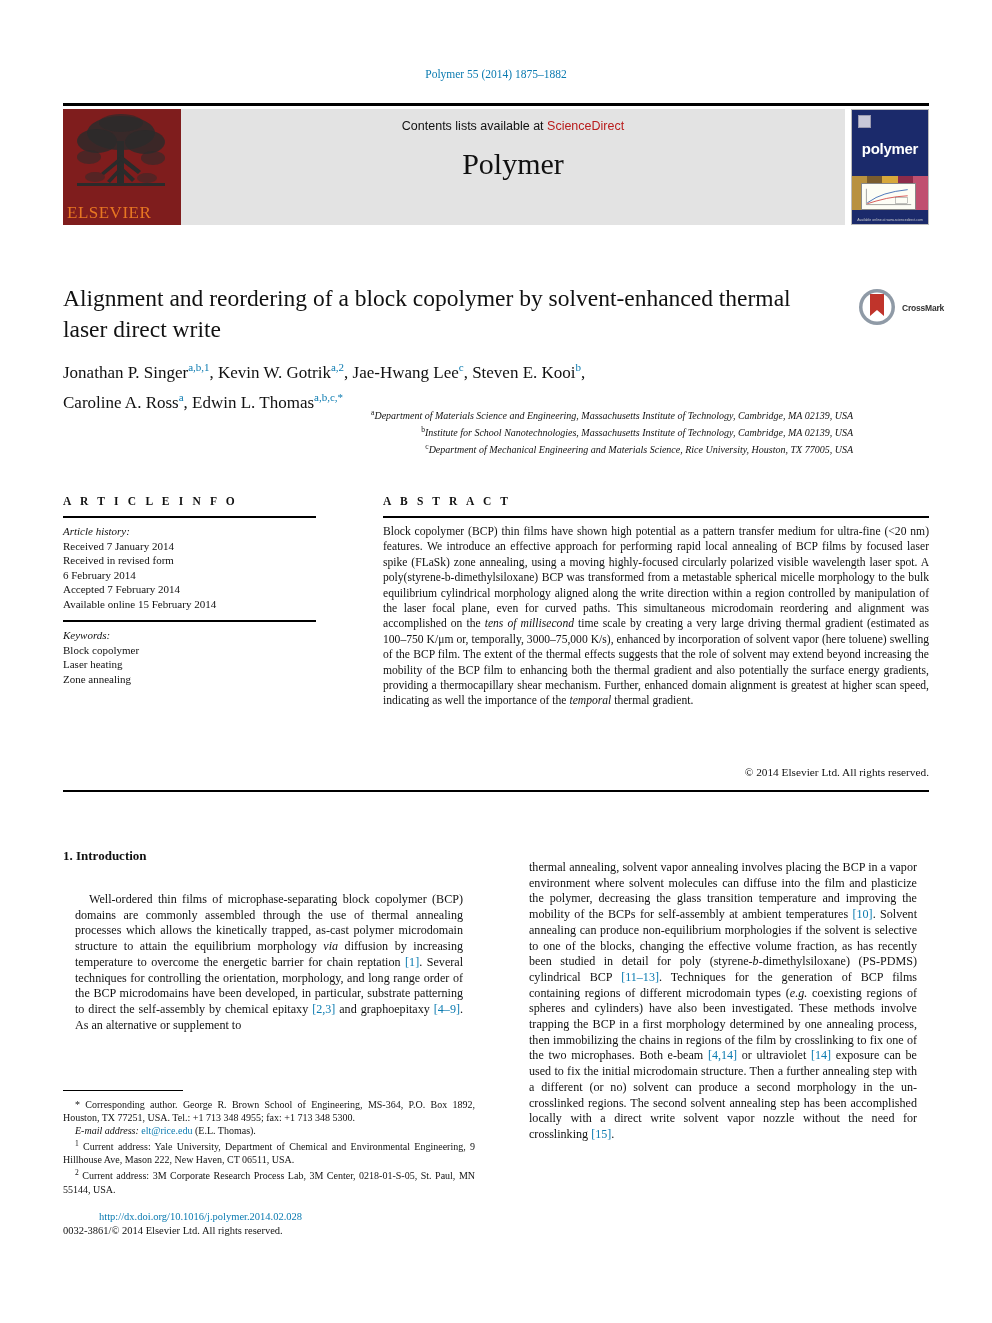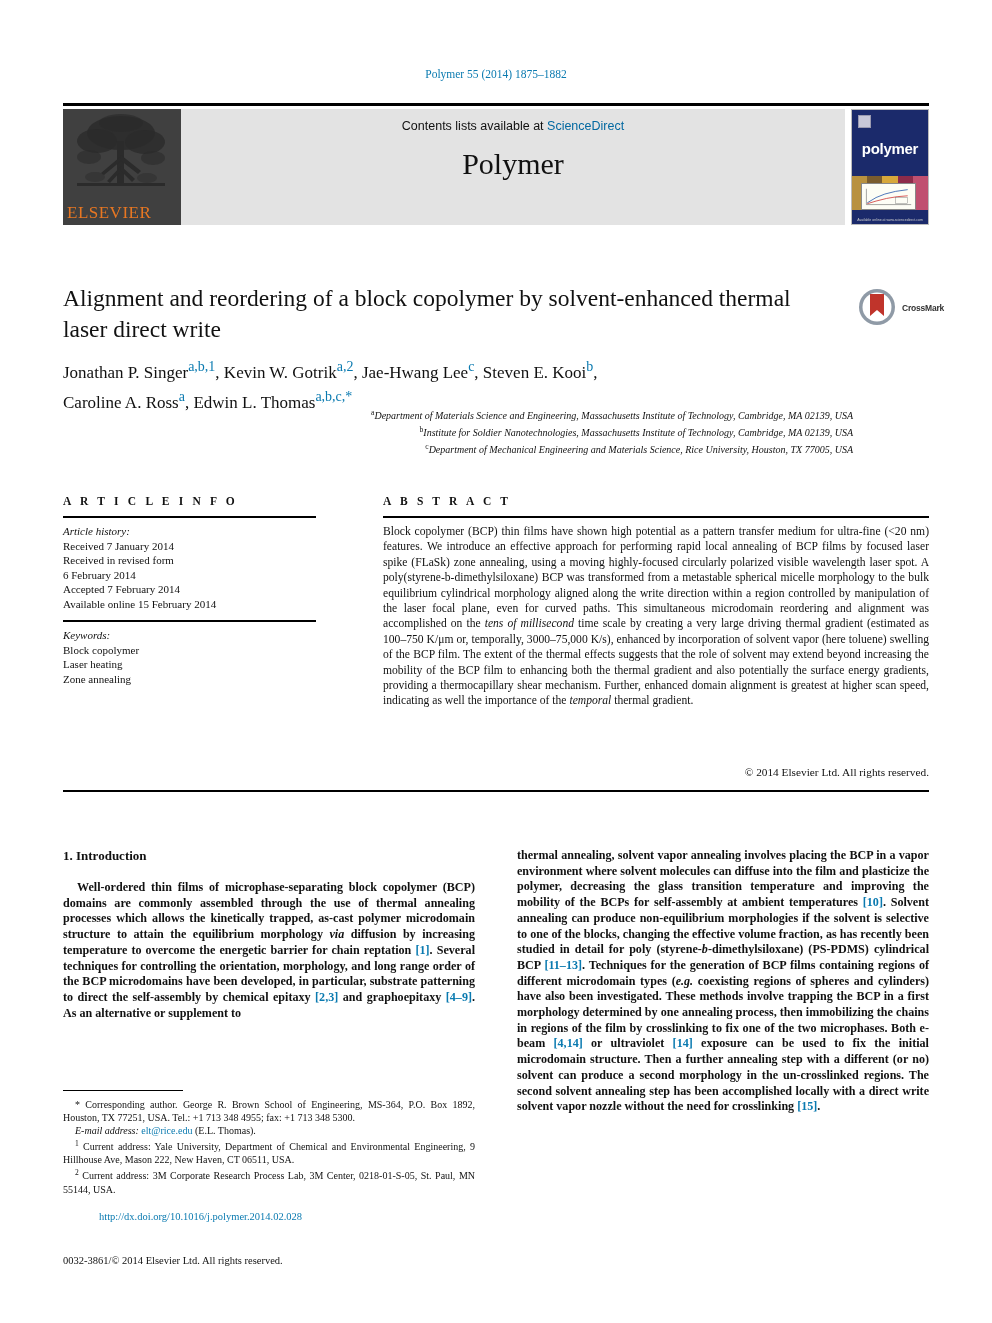--- a/index.html
+++ b/index.html
@@ -32,37 +32,37 @@
     top: 103px; left: 63px; width: 866px; height: 122px;
   }
   .banner-topline {
     position: absolute; top:0; left:0; width: 866px; height: 3px; background:#000;
   }
   .banner-inner {
     position: absolute; top: 6px; left: 0; width: 866px; height: 116px;
     display: flex; align-items: stretch;
   }
   .elsevier-logo {
-    width: 118px; flex: 0 0 118px; position: relative; background: #404040;
+    width: 118px; flex: 0 0 118px; position: relative; background: #7f1d1d;
   }
   .tree-svg { position:absolute; top:2px; left:8px; }
   .elsevier-word {
     position: absolute; bottom: 2px; left: 4px;
     font-family: "Liberation Serif", serif;
     font-size: 17px; letter-spacing: 0.5px;
     color: #e87722; font-weight: normal;
   }
   .banner-center {
     flex: 1 1 auto; background: #e3e3e3; position: relative;
   }
   .contents-line {
     position: absolute; top: 10px; left:0; width:100%; text-align:center;
     font-family: "Liberation Sans", sans-serif; font-size: 12.5px; color:#111;
   }
-  .sd-link { color:#0369a1; }
+  .sd-link { color:#b91c1c; }
   .journal-name {
     position: absolute; top: 38px; left:0; width:100%; text-align:center;
     font-family: "Liberation Serif", serif; font-size: 30px; color:#111;
   }
   .homepage-line {
     position: absolute; bottom: 8px; left:0; width:100%; text-align:center;
     font-family: "Liberation Sans", sans-serif; font-size: 12px; color:#111;
     letter-spacing: 0.9px;
   }
   .cover-thumb {
@@ -104,21 +104,21 @@
   .cm-label {
     position:absolute; left:44px; top: 17px; font-size: 8.5px; font-weight:bold;
     font-family:"Liberation Sans", sans-serif; color:#333; letter-spacing:-0.2px;
   }
 
   .authors {
     position: absolute; top: 355px; left: 63px; width: 790px;
     font-family: "Liberation Serif", serif;
     font-size: 17px; line-height: 24px; color:#111;
   }
-  .aff-mark { color:#0a7ab0; font-size: 14px; vertical-align: super; }
+  .aff-mark { color:#0a7ab0; font-size: 11px; vertical-align: super; }
 
   .affiliations {
     position: absolute; top: 406px; left: 63px; width: 790px;
     font-family: "Liberation Serif", serif;
     font-style: italic; font-size: 10px; line-height: 13.5px; color:#111;text-align:right;
   }
   .affiliations .sup { font-style: normal; vertical-align: super; font-size: 7.5px; }
 
   
   .colhead {
@@ -168,42 +168,42 @@
   .col-left {
     position:absolute; top: 880px; left: 63px; width: 412px;
     font-family:"Liberation Serif", serif; font-size: 12.1px; line-height: 15.7px;
     text-align: justify; color:#111;
   }
   .col-right {
     position:absolute; top: 848px; left: 517px; width: 412px;
     font-family:"Liberation Serif", serif; font-size: 12.1px; line-height: 15.7px;
     text-align: justify; color:#111;
   }
-  .col-left p, .col-right p { margin: 0; text-indent: 14px; font-weight: bold; }
+  .col-left p, .col-right p { margin: 12px; text-indent: 14px; }
   .ref { color:#0a7ab0; }
   .col-right i { font-style: italic; }
 
   
   .fn-rule { top: 1090px; left: 63px; width: 120px; height:1px; }
   .footnotes {
     position:absolute; top: 1098px; left: 63px; width: 412px;
     font-family:"Liberation Serif", serif; font-size: 10px; line-height: 13px;
     text-align: justify; color:#111;
   }
   .footnotes p { margin: 0; text-indent: 12px; }
   .footnotes .em { font-style: italic; }
   .footnotes a, .footnotes .link { color:#0a7ab0; text-decoration:none;font-family:Liberation Serif, serif; }
   .fn-sup { vertical-align: super; font-size: 7.5px; }
 
   .doi-block {
     position:absolute; top: 1210px; left: 63px; width: 412px;
     font-family:"Liberation Serif", serif; font-size: 10.5px; line-height: 14px;
   }
   .doi-link { color:#0a7ab0;padding-left:36px; }
-  .issn-line { color:#111;margin-top:30px; }
+  .issn-line { color:#111; }
 </style>
 </head>
 <body>
 
 <div class="page">
 
   <div class="running-head">Polymer 55 (2014) 1875–1882</div>
 
   <div class="banner">
     <div class="banner-topline"></div>
@@ -281,21 +281,21 @@
     <span>Jonathan P. Singer</span><span class="aff-mark">a,b,1</span>,
     <span>Kevin W. Gotrik</span><span class="aff-mark">a,2</span>,
     <span>Jae-Hwang Lee</span><span class="aff-mark">c</span>,
     <span>Steven E. Kooi</span><span class="aff-mark">b</span>,<br>
     <span>Caroline A. Ross</span><span class="aff-mark">a</span>,
     <span>Edwin L. Thomas</span><span class="aff-mark">a,b,c,*</span>
   </div>
 
   <div class="affiliations">
     <div><span class="sup">a</span><span>Department of Materials Science and Engineering, Massachusetts Institute of Technology, Cambridge, MA 02139, USA</span></div>
-    <div><span class="sup">b</span><span>Institute for Soldier Nanotechnologies, Massachusetts Institute of Technology, Cambridge, MA 02139, USA</span></div>
+    <div><span class="sup">b</span><span>Institute for School Nanotechnologies, Massachusetts Institute of Technology, Cambridge, MA 02139, USA</span></div>
     <div><span class="sup">c</span><span>Department of Mechanical Engineering and Materials Science, Rice University, Houston, TX 77005, USA</span></div>
   </div>
 
   <div class="colhead info-head">A R T I C L E   I N F O</div>
   <div class="colhead abs-head">A B S T R A C T</div>
   <div class="hr-thick info-rule1"></div>
   <div class="hr-thick abs-rule1"></div>
 
   <div class="info-body">
     <div class="lab">Article history:</div>

